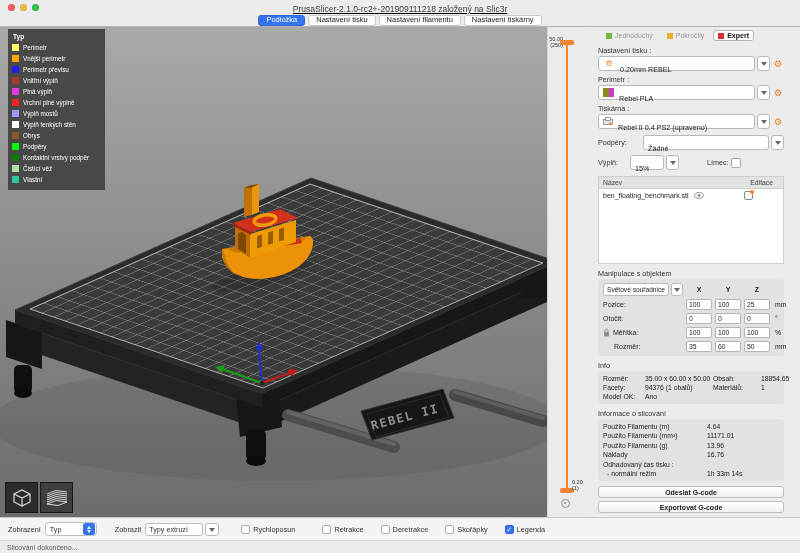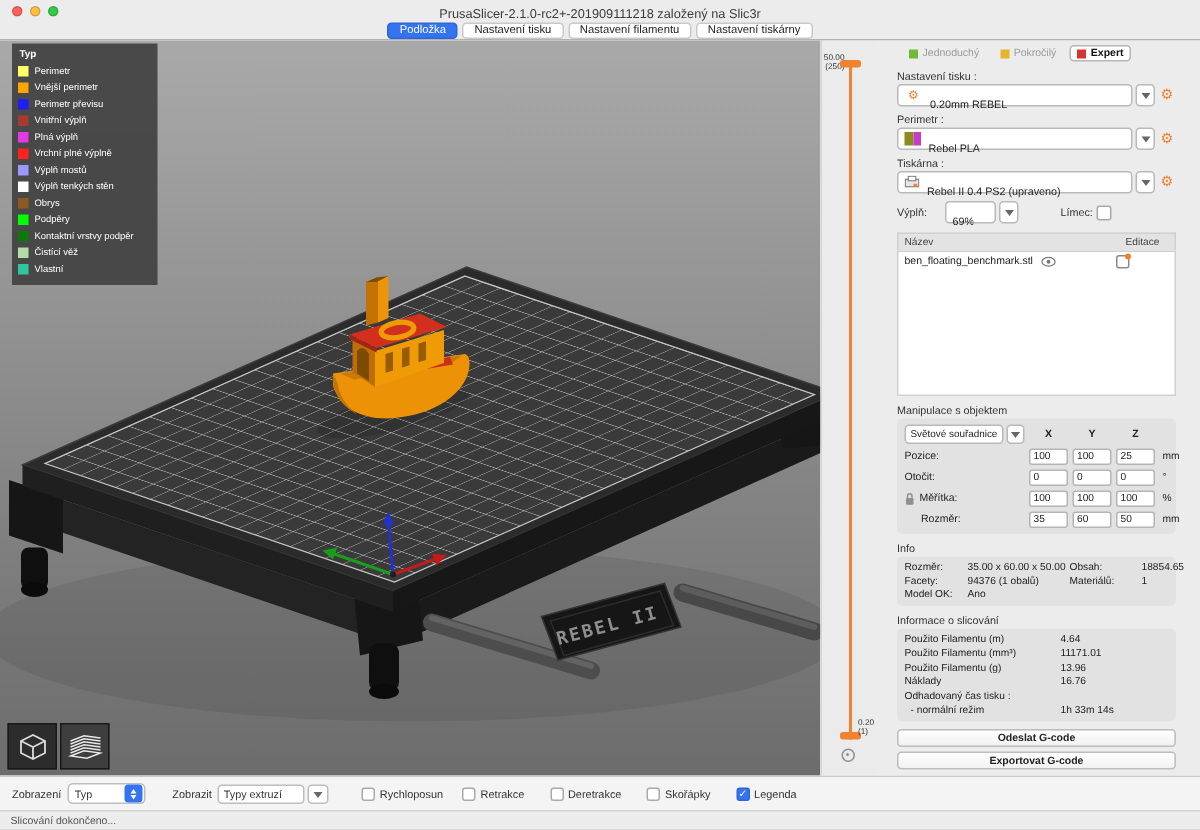--- a/index.html
+++ b/index.html
@@ -1,19 +1,19 @@
 <!DOCTYPE html>
 <html><head>
 <meta charset="utf-8">
 <style>
   html,body{margin:0;padding:0;background:#c8c8c8;font-family:"Liberation Sans",sans-serif;}
   #win{width:800px;height:553px;background:#ececec;position:relative;overflow:hidden;}
   
   .header{height:27px;box-sizing:border-box;border-bottom:1px solid #b2b2b2;background:#ececec;}
-  .titlebar{height:14px;position:relative;display:flex;align-items:flex-start;}
+  .titlebar{height:14px;position:relative;display:flex;align-items:flex-start;text-decoration:underline;}
   .lights{position:absolute;left:8px;top:4px;display:flex;gap:5px;}
   .light{width:7px;height:7px;border-radius:50%;border:0.5px solid rgba(0,0,0,.15);box-sizing:border-box;}
   .title{flex:1;text-align:center;font-size:8.5px;color:#3c3c3c;padding-top:4px;}
   .tabrow{height:12px;display:flex;justify-content:center;gap:3px;align-items:center;}
   .tab{font-size:7.5px;line-height:10px;padding:0 7px;height:11px;border-radius:3px;background:#fff;border:1px solid #c9c9c9;color:#222;box-sizing:border-box;display:flex;align-items:center;}
   .tab.active{background:#3574F0;border-color:#2f66d4;color:#fff;}
   
   .main{display:flex;height:490px;}
   .viewport{width:547px;position:relative;flex:none;}
   .viewport svg.scene{position:absolute;left:0;top:0;}
@@ -327,25 +327,32 @@
             <rect x="0.5" y="2.5" width="9" height="5" fill="#e8e8e8" stroke="#777" stroke-width="0.7"></rect>
             <rect x="2.5" y="0.5" width="5" height="3" fill="#fff" stroke="#777" stroke-width="0.7"></rect>
             <rect x="6" y="5.5" width="2.5" height="1.8" fill="#f08230"></rect>
           </svg>
           <span class="val">Rebel II 0.4 PS2 (upraveno)</span>
         </div>
         <div class="chev"></div>
         <div class="gear">⚙</div>
       </div>
 
+      <div class="crow" style="margin-top:6px">
+        <span class="inlinelbl" style="width:43px;flex:none">Podpěry:</span>
+        <div class="combo">
+          <span class="val">Žádné</span>
+        </div>
+        <div class="chev"></div>
+      </div>
 
       <div class="crow" style="margin-top:5px">
         <span class="inlinelbl" style="width:30px;flex:none">Výplň:</span>
         <div class="combo" style="flex:none;width:34px">
-          <span class="val">69%</span>
+          <span class="val">15%</span>
         </div>
         <div class="chev"></div>
         <span class="inlinelbl" style="margin-left:26px">Límec:</span>
         <span class="cbx"></span>
       </div>
 
       <div class="listhdr">
         <span>Název</span>
         <span>Editace</span>
       </div>
@@ -460,21 +467,21 @@
     <span style="margin-left:18px">Zobrazit</span>
     <div class="tcombo">
       <span>Typy extruzí</span>
     </div>
     <div class="tchev"></div>
 
     <div class="cbgroup" style="margin-left:22px">
       <span class="cb"></span>
       <span>Rychloposun</span>
     </div>
-    <div class="cbgroup" style="margin-left:13px">
+    <div class="cbgroup" style="margin-left:27px">
       <span class="cb"></span>
       <span>Retrakce</span>
     </div>
     <div class="cbgroup" style="margin-left:17px">
       <span class="cb"></span>
       <span>Deretrakce</span>
     </div>
     <div class="cbgroup" style="margin-left:17px">
       <span class="cb"></span>
       <span>Skořápky</span>

